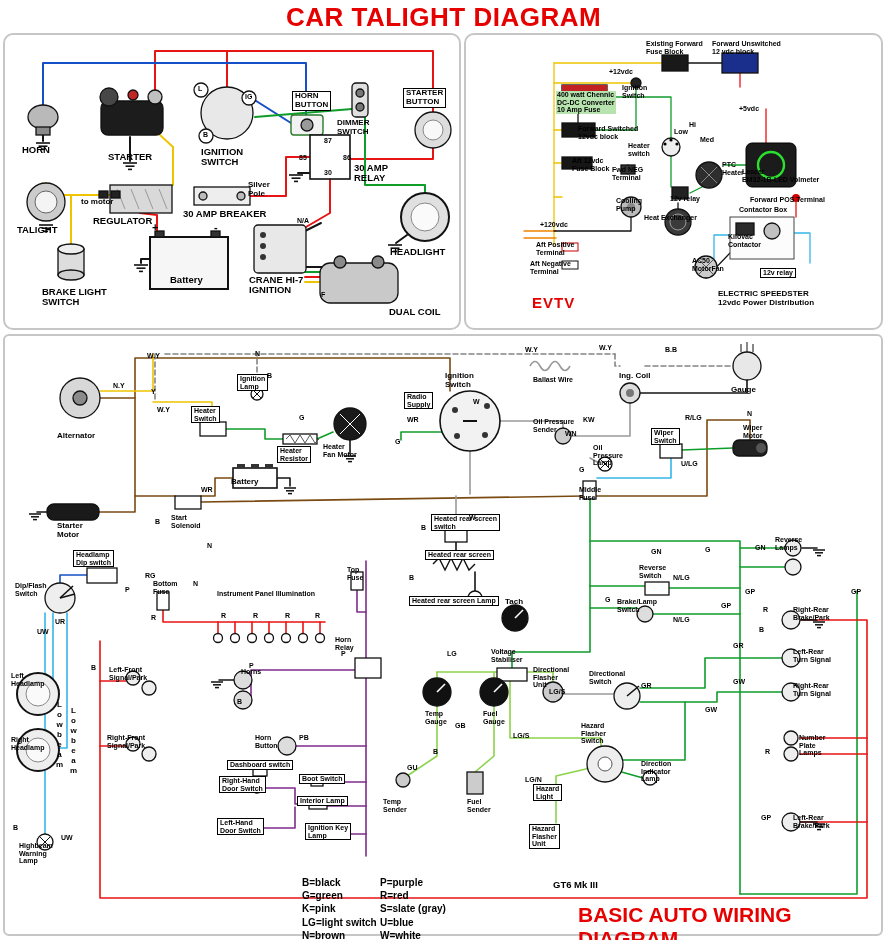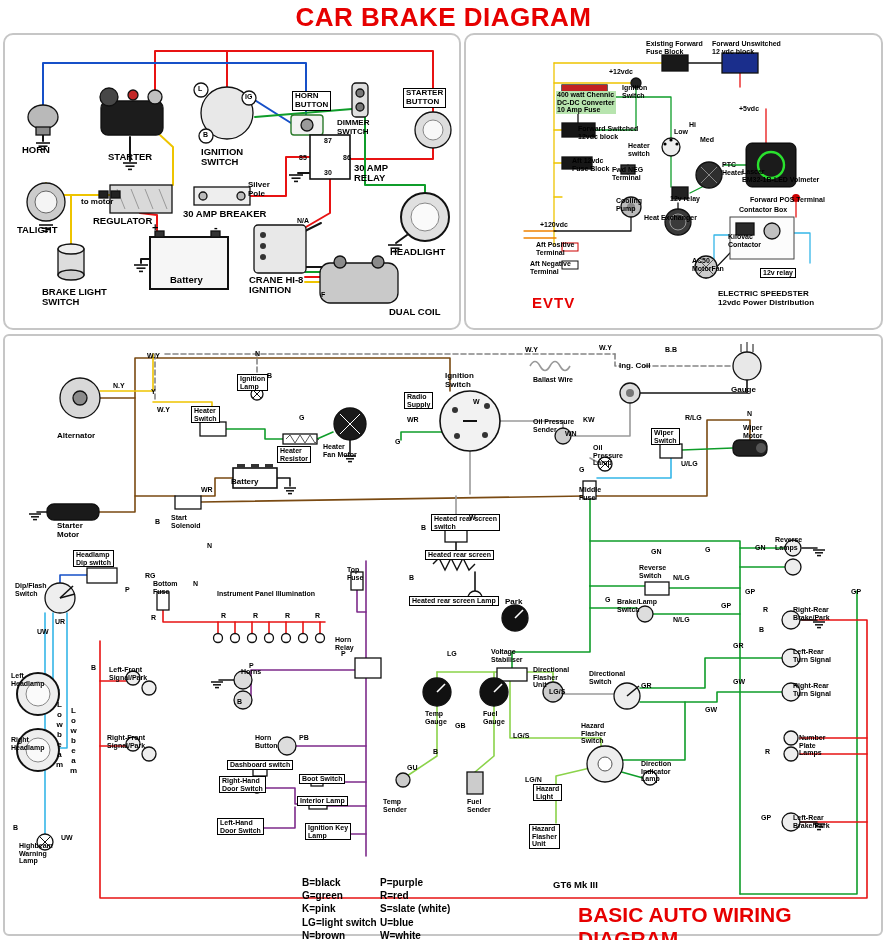--- a/index.html
+++ b/index.html
@@ -33,21 +33,21 @@
   svg .cRd{stroke:#e81313} svg .cBu{stroke:#1650c8} svg .cGn{stroke:#0f9d2a}
   svg .cYe{stroke:#eec400} svg .cBk{stroke:#141414} svg .cOr{stroke:#f08300}
   svg .cCy{stroke:#35b6e8} svg .cN{stroke:#7a4a12} svg .cLG{stroke:#8bd34a}
   svg .cP{stroke:#7d2b8b} svg .cW{stroke:#9a9a9a}
   svg .dsh{stroke:#858585;stroke-dasharray:5 3}
   svg .sh{stroke:#111;stroke-width:1.3}
 </style>
 </head>
 <body>
 
-<div id="title">CAR BRAKE DIAGRAM</div>
+<div id="title">CAR TALIGHT DIAGRAM</div>
 
 <div class="panel" id="panel-basic">
   <svg class="wires" width="458" height="297" viewBox="0 0 458 297">
     <defs>
       <g id="gnd1" stroke="#111" stroke-width="1.6">
         <line x1="-7" y1="0" x2="7" y2="0"></line>
           <line x1="-4.5" y1="3.2" x2="4.5" y2="3.2"></line>
           <line x1="-2" y1="6.4" x2="2" y2="6.4"></line>
       </g>
     </defs>
@@ -173,21 +173,21 @@
       <span class="lbl t" style="left: 319px; top: 134px;">30</span>
       <span class="lbl s" style="left: 76px; top: 163px;">to motor</span>
       <span class="lbl b" style="left: 88px; top: 181px;">REGULATOR</span>
       <span class="lbl b" style="left: 178px; top: 174px;">30 AMP BREAKER</span>
       <span class="lbl s" style="left: 243px; top: 146px;">Silver
 Pole</span>
       <span class="lbl b" style="left: 12px; top: 190px;">TALIGHT</span>
       <span class="lbl b" style="left: 165px; top: 240px;">Battery</span>
       <span class="lbl big" style="left: 147px; top: 186px;">+</span>
       <span class="lbl big" style="left: 209px; top: 186px;">-</span>
-      <span class="lbl b" style="left: 244px; top: 240px;">CRANE HI-8
+      <span class="lbl b" style="left: 244px; top: 240px;">CRANE HI-7
 IGNITION</span>
       <span class="lbl t" style="left: 292px; top: 182px;">N/A</span>
       <span class="lbl b" style="left: 385px; top: 212px;">HEADLIGHT</span>
       <span class="lbl b" style="left: 18px; top: 252px; margin-left: 19px;">BRAKE LIGHT
 SWITCH</span>
       <span class="lbl b" style="left: 342px; top: 272px; padding-left: 42px;">DUAL COIL</span>
       <span class="lbl t" style="left: 316px; top: 256px;">F</span>
       <span class="lbl t" style="left: 193px; top: 50px;">L</span>
       <span class="lbl t" style="left: 240px; top: 58px;">IG</span>
       <span class="lbl t" style="left: 198px; top: 96px;">B</span>
@@ -548,21 +548,21 @@
 Switch</span>
       <span class="lbl t bx" style="left: 272px; top: 110px;">Heater
 Resistor</span>
       <span class="lbl t" style="left: 318px; top: 107px;">Heater
 Fan Motor</span>
       <span class="lbl t bx" style="left: 399px; top: 56px;">Radio
 Supply</span>
       <span class="lbl s" style="left: 440px; top: 36px;">Ignition
 Switch</span>
       <span class="lbl t" style="left: 528px; top: 40px;">Ballast Wire</span>
-      <span class="lbl s" style="left: 614px; top: 26px;">Ing. Coil</span>
+      <span class="lbl s" style="left: 614px; top: 36px;">Ing. Coil</span>
       <span class="lbl s" style="left: 726px; top: 50px;">Gauge</span>
       <span class="lbl t" style="left: 528px; top: 82px;">Oil Pressure
 Sender</span>
       <span class="lbl t bx" style="left: 646px; top: 92px;">Wiper
 Switch</span>
       <span class="lbl t" style="left: 738px; top: 88px;">Wiper
 Motor</span>
       <span class="lbl s" style="left: 226px; top: 142px;">Battery</span>
       <span class="lbl s" style="left: 52px; top: 186px;">Starter
 Motor</span>
@@ -577,21 +577,21 @@
 Dip switch</span>
       <span class="lbl t" style="left: 148px; top: 244px;">Bottom
 Fuse</span>
       <span class="lbl t" style="left: 212px; top: 254px;">Instrument Panel Illumination</span>
       <span class="lbl t" style="left: 342px; top: 230px;">Top
 Fuse</span>
       <span class="lbl t bx" style="left: 426px; top: 178px;">Heated rear screen
 switch</span>
       <span class="lbl t bx" style="left: 420px; top: 214px;">Heated rear screen</span>
       <span class="lbl t bx" style="left: 404px; top: 260px;">Heated rear screen Lamp</span>
-      <span class="lbl s" style="left: 500px; top: 262px;">Park</span>
+      <span class="lbl s" style="left: 500px; top: 262px;">Tach</span>
       <span class="lbl t" style="left: 634px; top: 228px;">Reverse
 Switch</span>
       <span class="lbl t" style="left: 770px; top: 200px;">Reverse
 Lamps</span>
       <span class="lbl t" style="left: 10px; top: 246px;">Dip/Flash
 Switch</span>
       <span class="lbl t" style="left: 612px; top: 262px;">Brake/Lamp
 Switch</span>
       <span class="lbl t" style="left: 788px; top: 270px;">Right-Rear
 Brake/Park</span>
@@ -730,17 +730,17 @@
 <div class="legend" id="legend-col1">
     <div>B=black</div>
     <div>G=green</div>
     <div>K=pink</div>
     <div>LG=light switch</div>
     <div>N=brown</div>
   </div>
 <div class="legend" id="legend-col2">
     <div>P=purple</div>
     <div>R=red</div>
-    <div>S=slate (white)</div>
+    <div>S=slate (gray)</div>
     <div>U=blue</div>
     <div>W=white</div>
   </div>
 <div id="footer-title">BASIC AUTO WIRING DIAGRAM</div>
 
 </body></html>

